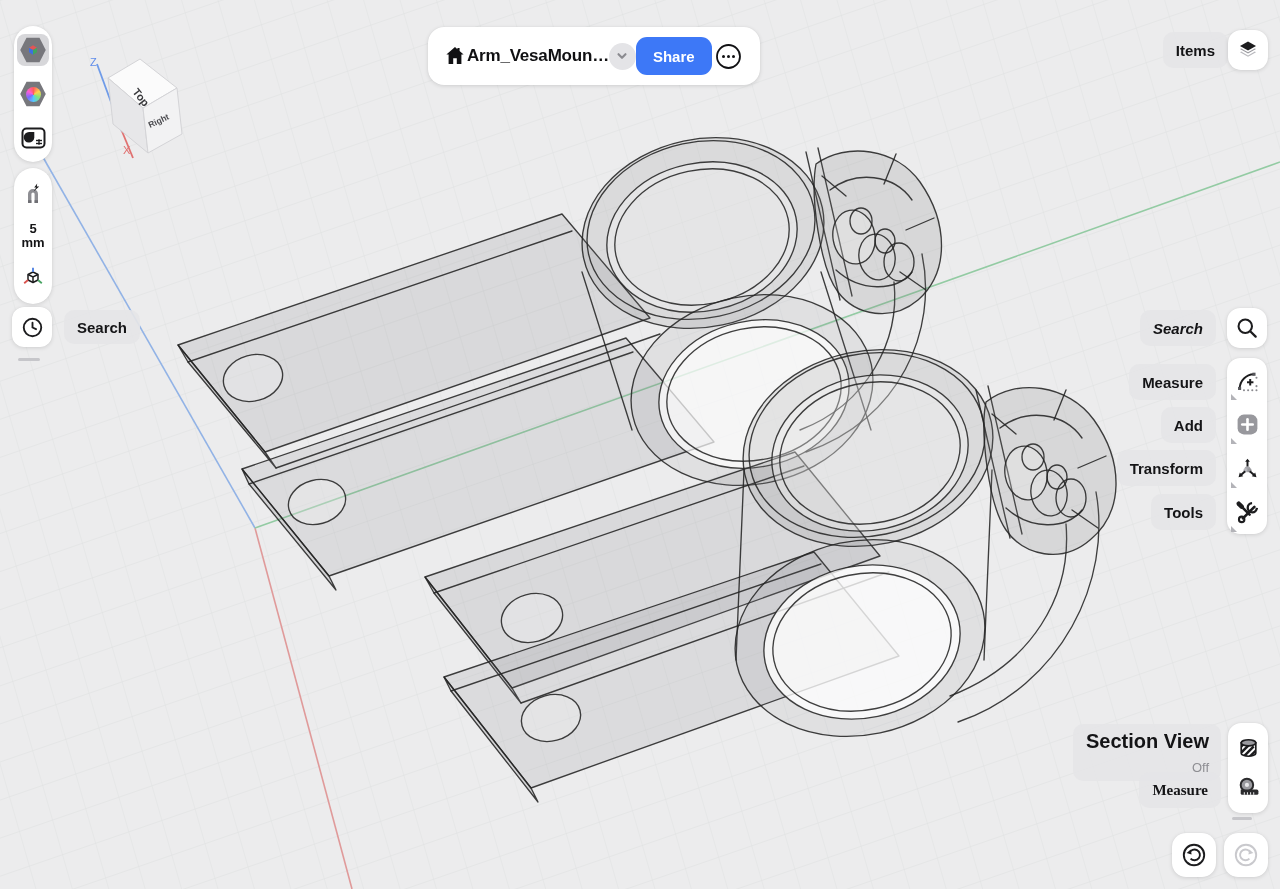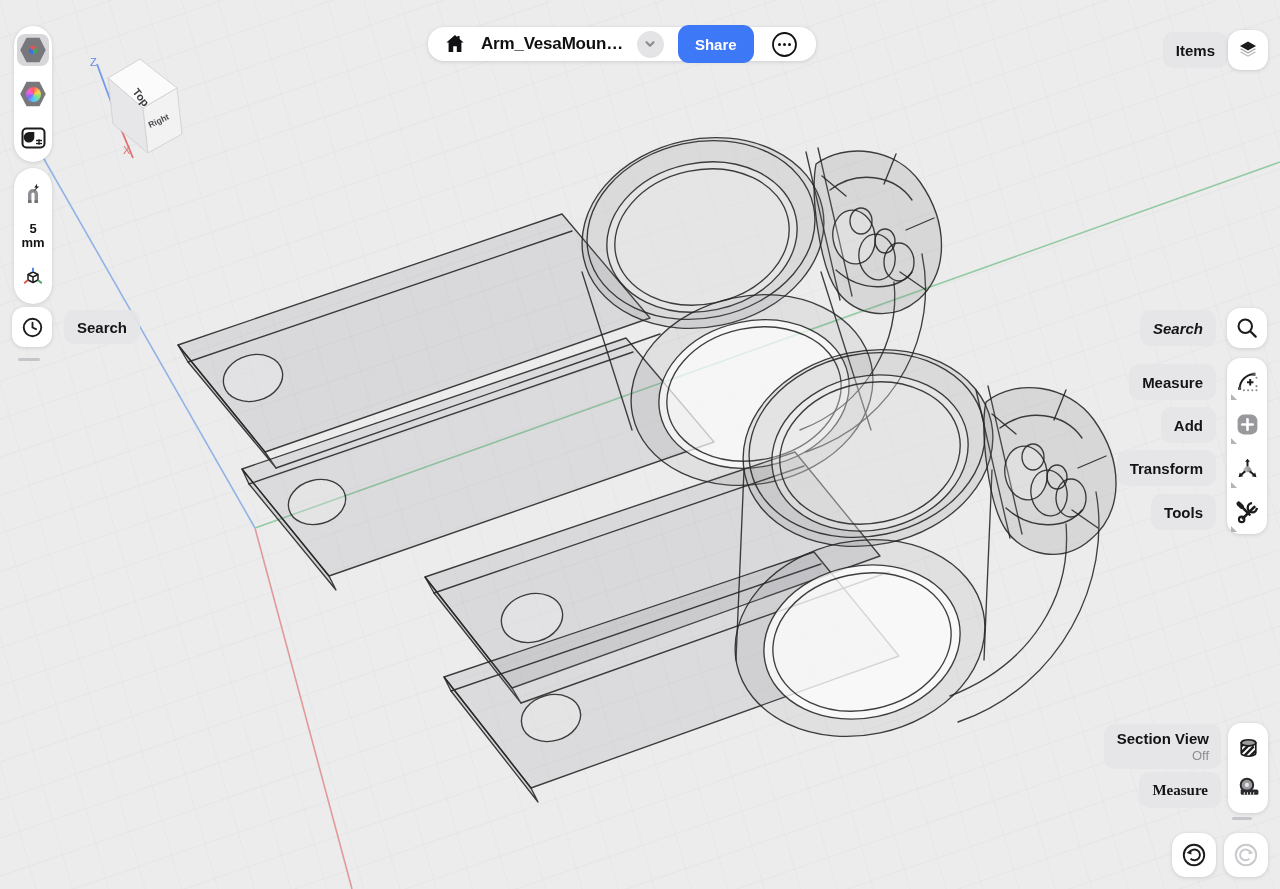--- a/index.html
+++ b/index.html
@@ -13,43 +13,43 @@
   .float{box-shadow:0 1px 4px rgba(0,0,0,.12),0 0 1px rgba(0,0,0,.08);}
   .white-btn{background:#ffffff;border-radius:13px;display:flex;align-items:center;justify-content:center;}
   .pill-label{
     background:rgba(229,229,231,.92);border-radius:10px;height:36px;
     display:flex;align-items:center;padding:0 13px;
     font-size:15px;font-weight:600;color:#141416;white-space:nowrap;box-sizing:border-box;
   }
   .icon{display:block;}
   
   #topbar{
-    left:428px;top:27px;height:34px;background:#fff;border-radius:16px;
-    display:flex;align-items:center;gap:14px;padding:0 15px;box-sizing:border-box;
+    left:428px;top:27px;height:58px;background:#fff;border-radius:16px;
+    display:flex;align-items:center;padding:0 15px;box-sizing:border-box;
   }
   #doc-title{font-size:17px;font-weight:700;color:#101012;letter-spacing:-.2px;}
   #chevron-btn{width:27px;height:27px;border-radius:50%;background:#e4e4e7;display:flex;align-items:center;justify-content:center;}
   #share-btn{
     height:38px;border-radius:11px;background:#3d78f7;color:#fff;border:none;
     font-size:15px;font-weight:600;padding:0 17px;font-family:inherit;display:flex;align-items:center;
   }
   
   .vrail{background:#fff;border-radius:19px;width:38px;left:14px;display:flex;flex-direction:column;align-items:center;}
   .rail-cell{width:38px;height:44px;display:flex;align-items:center;justify-content:center;position:relative;}
   .sel-bg{background:#d7d7da;border-radius:8px;width:32px;height:32px;display:flex;align-items:center;justify-content:center;}
   .hexwrap{width:26px;height:26px;clip-path:polygon(25% 3%,75% 3%,99% 50%,75% 97%,25% 97%,1% 50%);background:#77777c;display:flex;align-items:center;justify-content:center;}
   .colorwheel{width:15px;height:15px;border-radius:50%;background:conic-gradient(#ff5d5d,#ffd24a,#7ee37e,#54c8ff,#7a6bff,#ff5dd6,#ff5d5d);}
   .snap-text{font-size:13px;font-weight:600;color:#141416;line-height:14px;text-align:center;}
   .handle{background:#c6c6ca;border-radius:2px;height:3px;}
   
   .rrow-label{right:64px;}
   .tri{position:absolute;left:4px;width:0;height:0;border-bottom:6px solid #b3b3b8;border-right:6px solid transparent;}
   #section-pill{right:59px;top:724px;background:rgba(229,229,231,.92);border-radius:10px;padding:6px 12px 6px 13px;box-sizing:border-box;}
-  #section-pill .l1{font-size:15px;font-weight:600;color:#141416;}
-  #section-pill .l2{font-size:13px;font-weight:400;color:#8e8e93;text-align:right;margin-top:1px;}
+  #section-pill .l1{font-size:20px;font-weight:600;color:#141416;}
+  #section-pill .l2{font-size:13px;font-weight:400;color:#8e8e93;text-align:right;margin-top:7px;}
 </style>
 </head>
 <body>
 
 <svg class="abs" style="left:0;top:0" width="1280" height="889" viewBox="0 0 1280 889">
   <defs>
     <pattern id="gridA" width="12" height="36" patternUnits="userSpaceOnUse" patternTransform="rotate(-19)">
       <line x1="0" y1="0" x2="12" y2="0" stroke="#dedfe0" stroke-width="1"></line>
     </pattern>
     <pattern id="gridB" width="12" height="35" patternUnits="userSpaceOnUse" patternTransform="rotate(74)">

